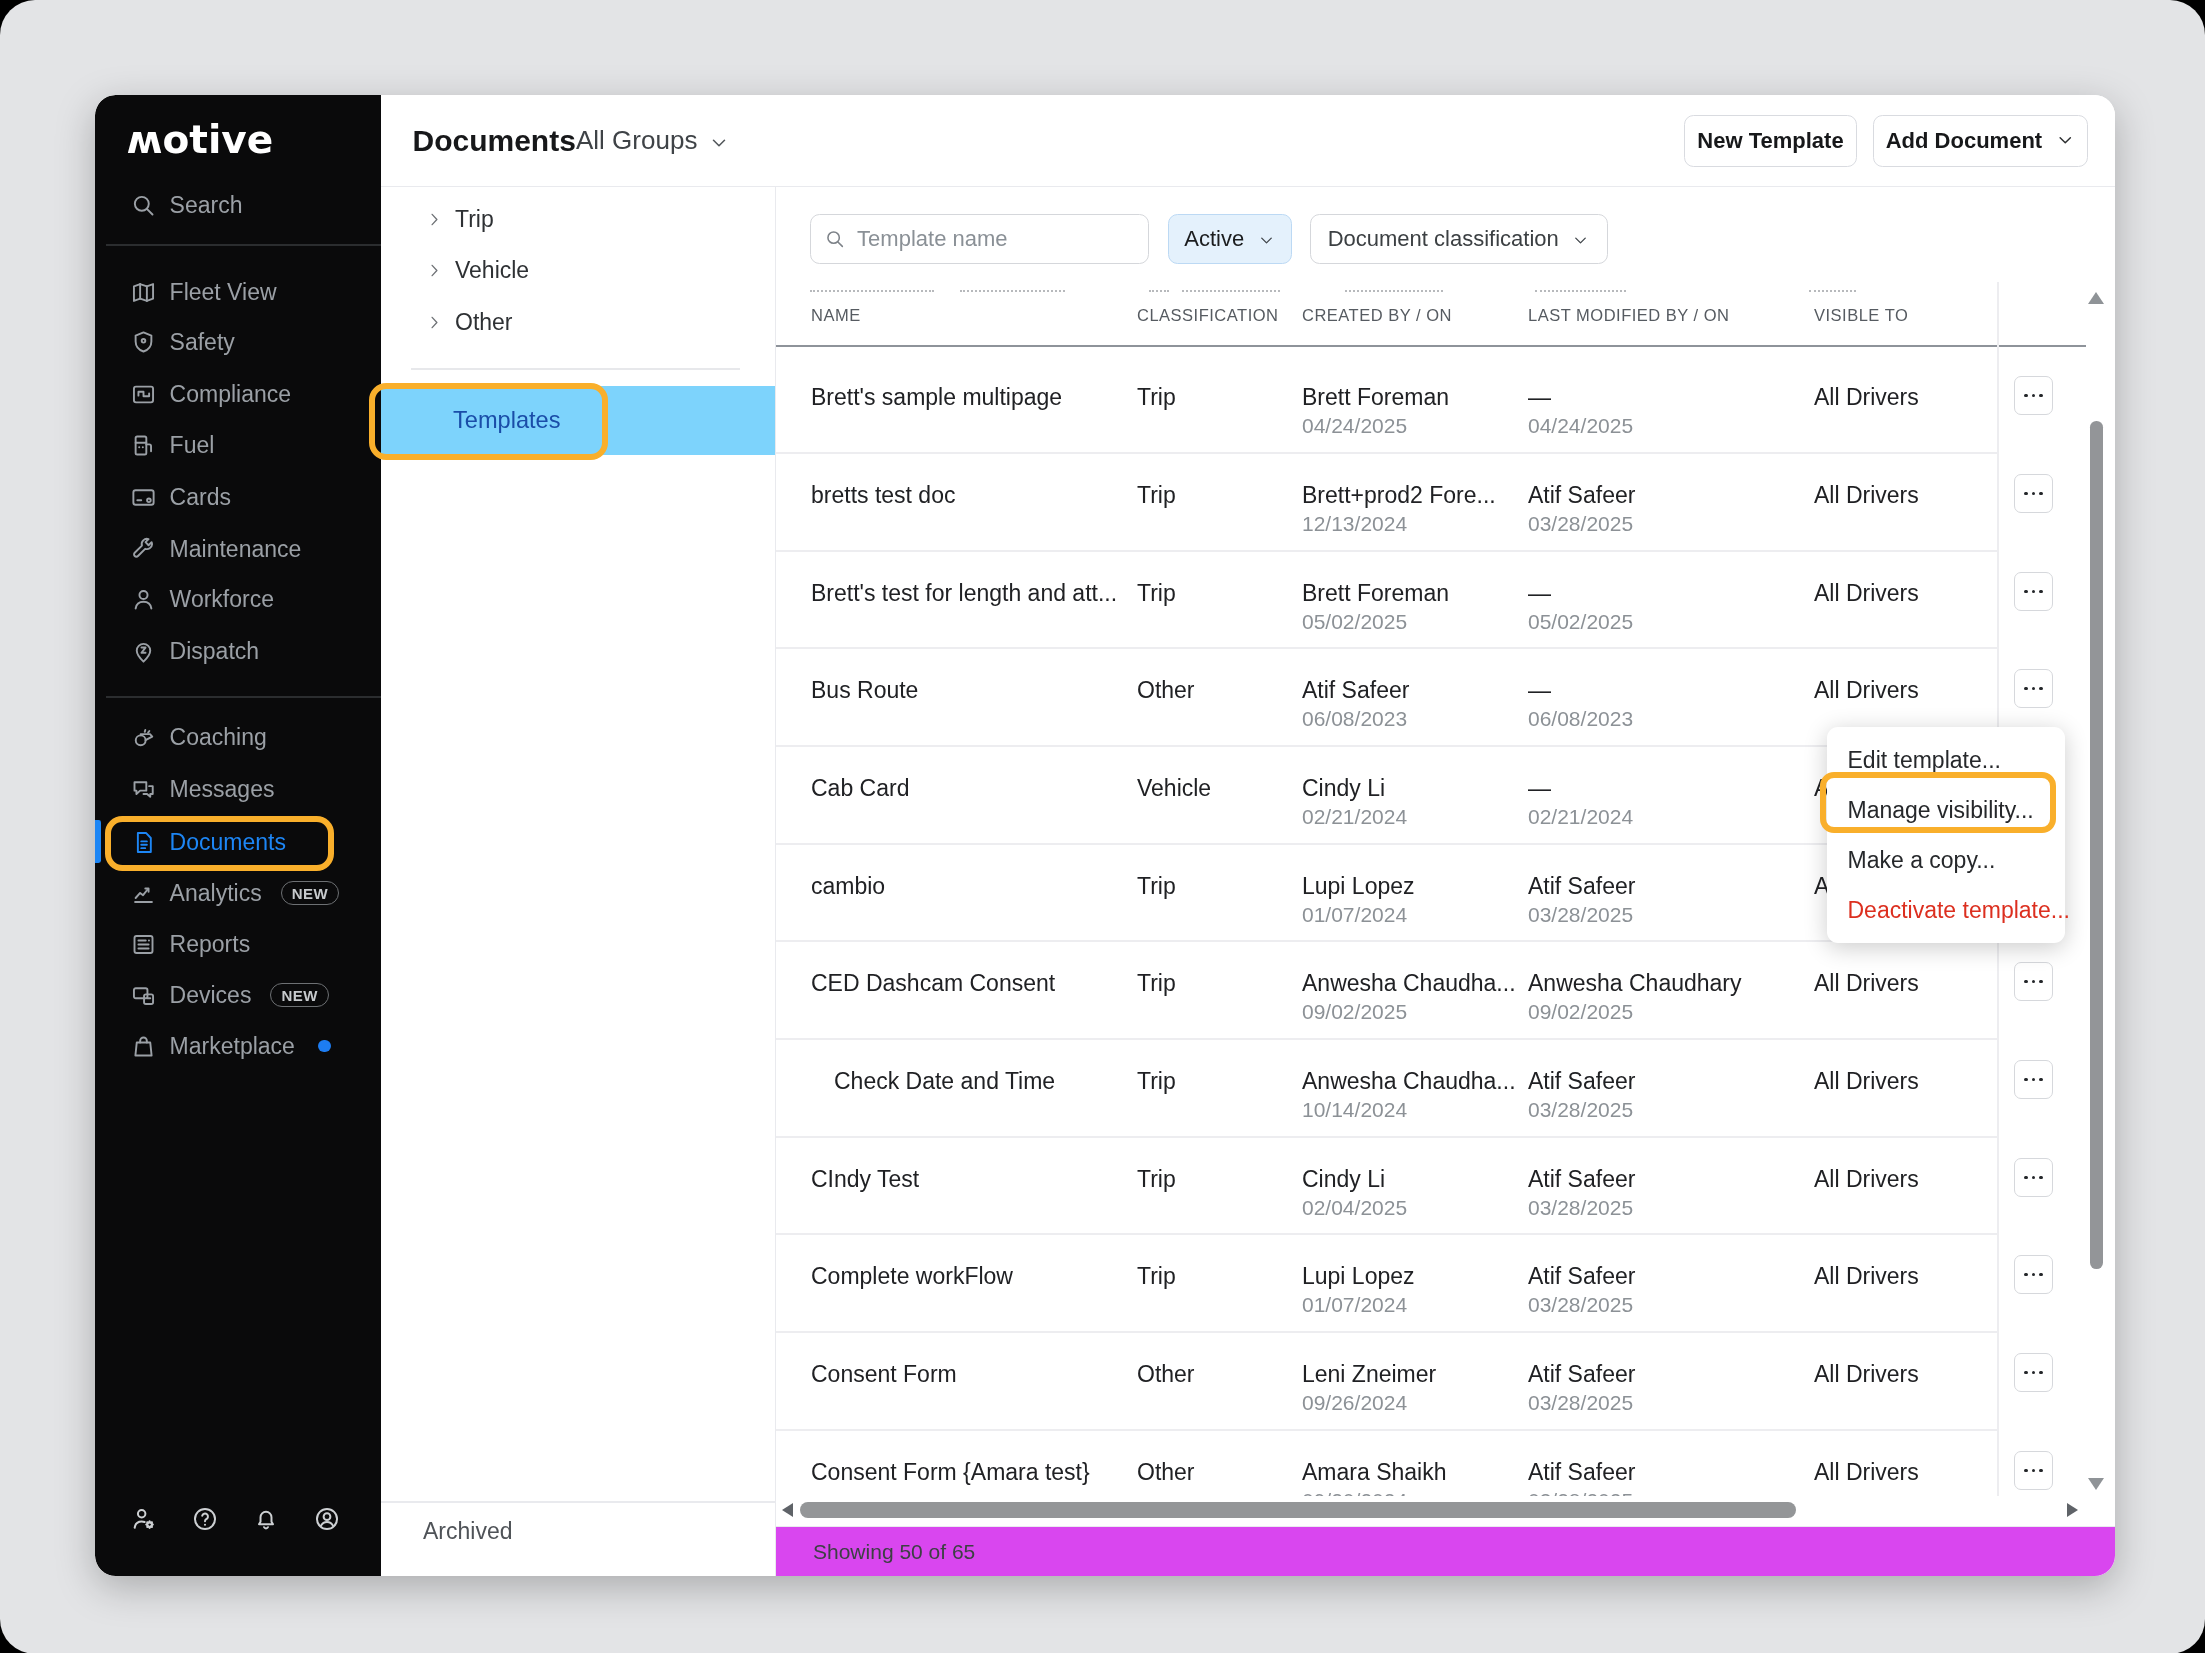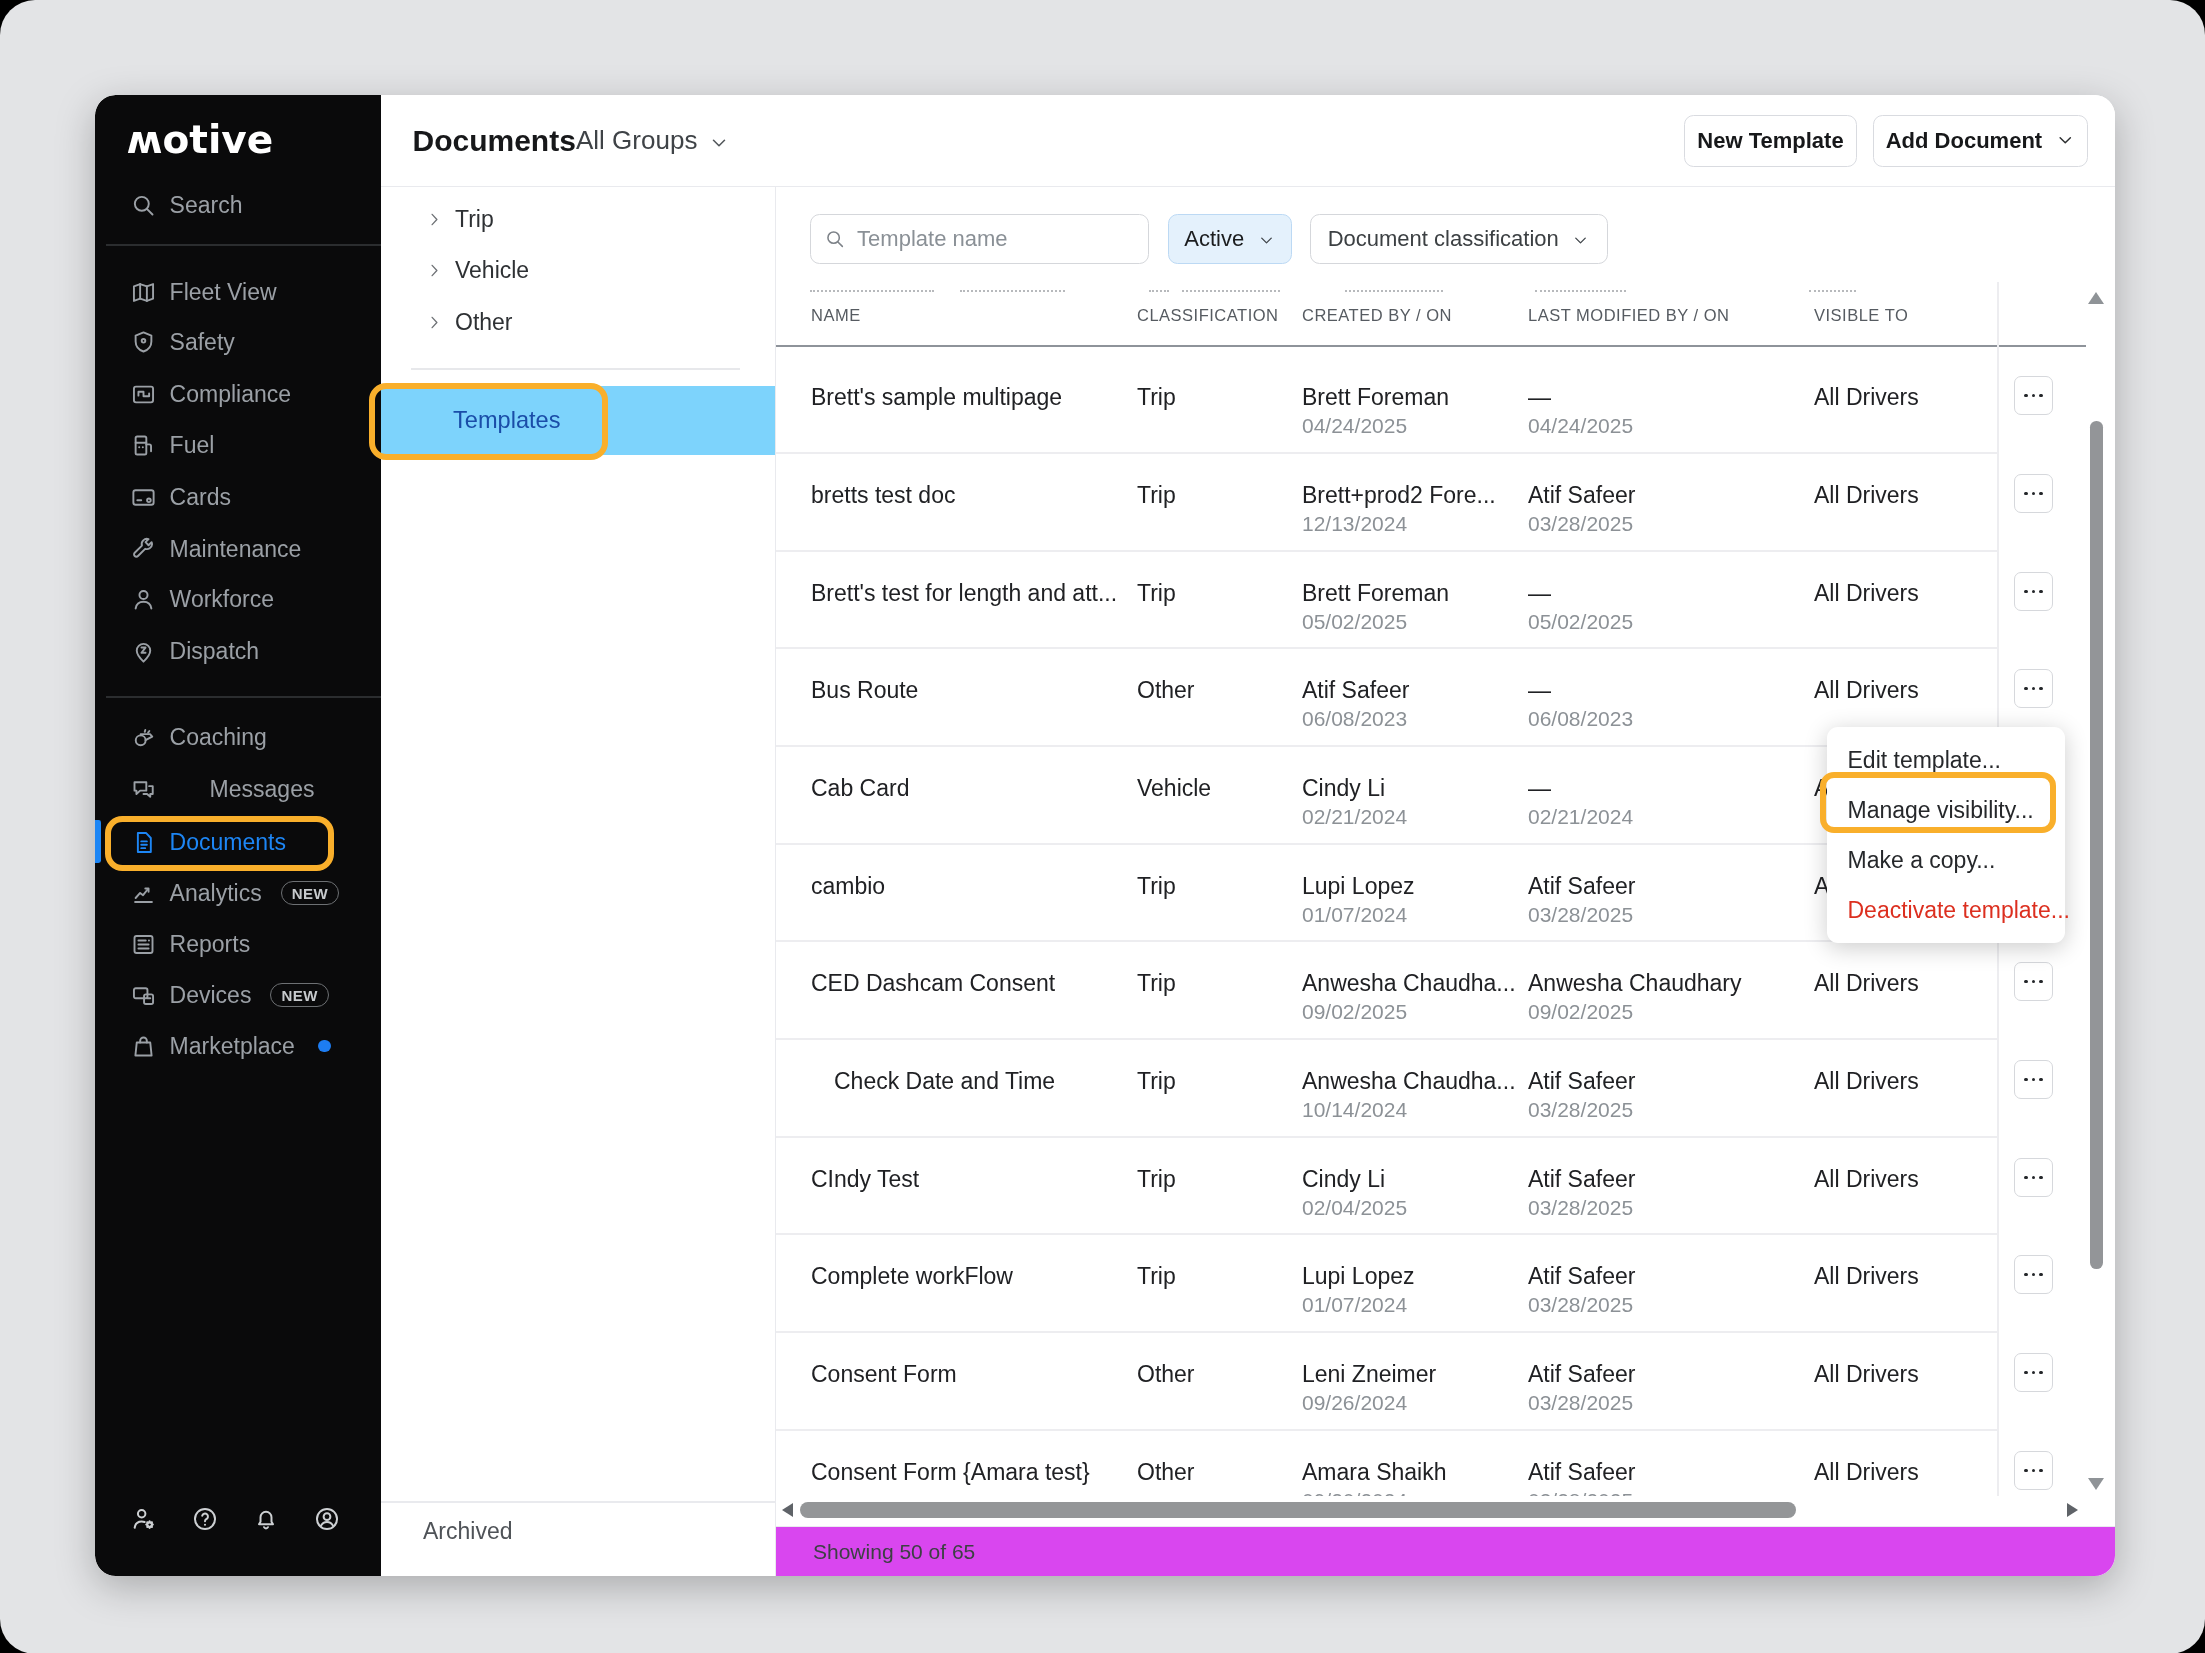--- a/index.html
+++ b/index.html
@@ -194,21 +194,21 @@
           <div class="sitem" style="top: 620px;">
             <span class="sicon">
               <svg class="ic" viewBox="0 0 24 24">
                 <circle cx="9.5" cy="14.5" r="4.4"></circle>
                 <path d="M9.5 10.1V9h8.3l2 2.2-6 3.2"></path>
                 <path d="M13.6 5.3l-.5 1.7M17.2 6.2l-1.1 1.5"></path>
               </svg>
             </span>
             <span class="slabel">Coaching</span>
           </div>
-          <div class="sitem" style="top: 672px; gap: 40px;">
+          <div class="sitem" style="top: 672px;">
             <span class="sicon">
               <svg class="ic" viewBox="0 0 24 24">
                 <path d="M4 5.5h10.5v7.5H9l-3.3 3v-3H4z"></path>
                 <path d="M17 9h3.2v7H18v2.4L15.2 16H12"></path>
               </svg>
             </span>
             <span class="slabel">Messages</span>
           </div>
           <div class="sitem active" style="top: 725px;">
             <span class="sicon">

